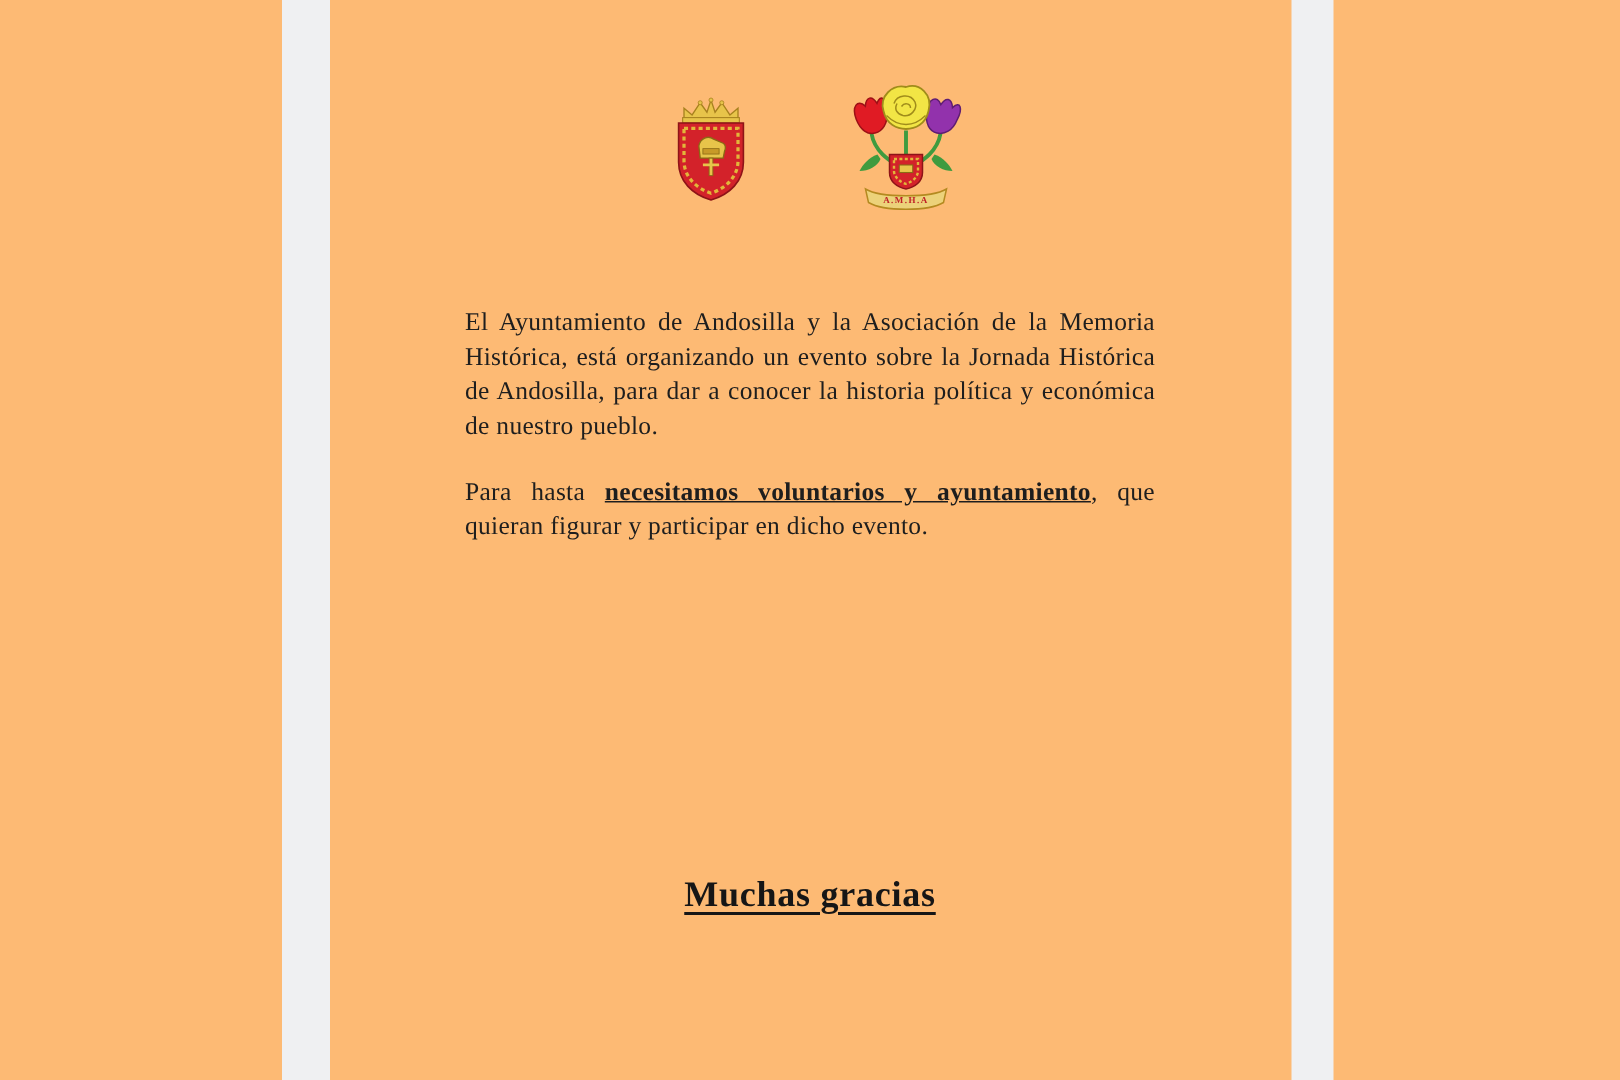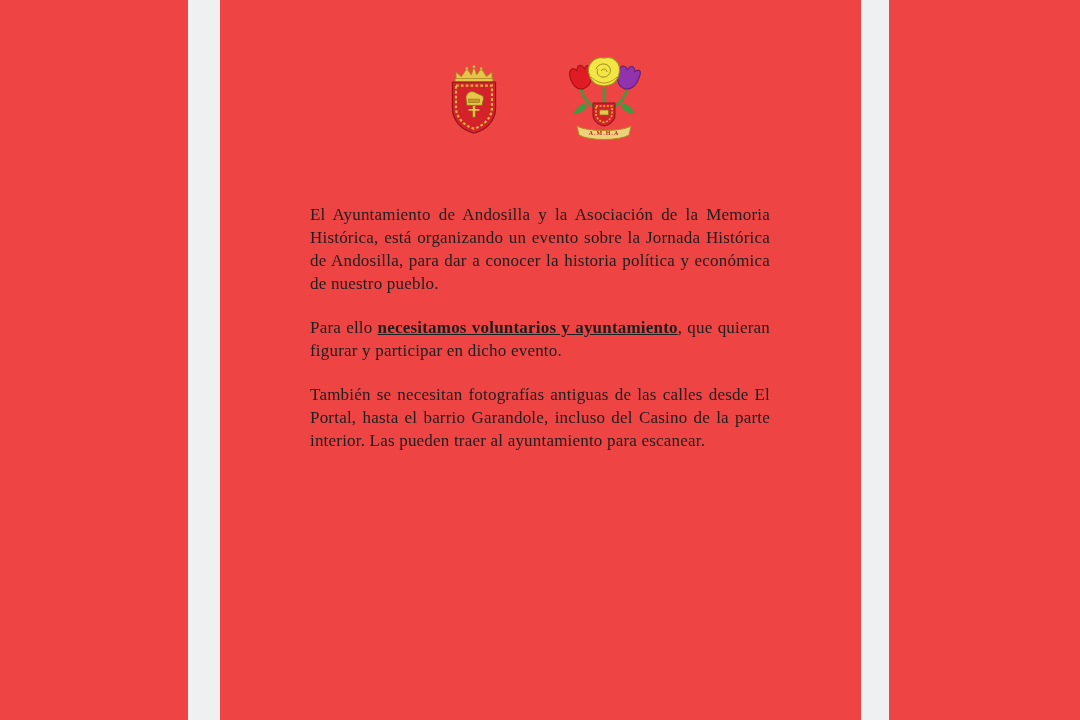--- a/index.html
+++ b/index.html
@@ -1,20 +1,20 @@
 <!DOCTYPE html>
 <html><head>
 <meta charset="utf-8">
 <style>
   * { margin:0; padding:0; box-sizing:border-box; }
   html,body { background:#ffffff; }
   body { font-family:"Liberation Serif", serif; }
   .canvas {
     position:relative; width:1080px; height:720px;
-    background:#ef4444; overflow:hidden; margin:0 auto;
+    background:#fdba74; overflow:hidden; margin:0 auto;
   }
   
   .scan-band { position:absolute; top:0; height:720px; background:#eff0f2; }
   .scan-band.left  { left:188px; width:32px; }
   .scan-band.right { left:861px; width:28px; }
 
   .logo { position:absolute; }
   .logo.coa     { left:447px; top:64px;  width:54px; height:72px; }
   .logo.flowers { left:565px; top:53px;  width:78px; height:90px; }
 
@@ -92,18 +92,18 @@
       <path d="M31,53 H47 V61 C47,65 43,68.5 39,69.5 C35,68.5 31,65 31,61 Z" fill="none" stroke="#e2b63a" stroke-width="1.6" stroke-dasharray="2,1.6"></path>
       <rect x="34.5" y="57" width="9" height="5" fill="#e7c44a" stroke="#8a6a14" stroke-width="0.7"></rect>
 
       <path d="M12,73 C22,79 56,79 66,73 L64,82 C54,88 24,88 14,82 Z" fill="#ecd27a" stroke="#b48a20" stroke-width="1"></path>
       <text x="39" y="82" text-anchor="middle" font-size="6" font-weight="bold" fill="#c02227" letter-spacing="1">A.M.H.A</text>
     </svg>
   </div>
 
   <div class="textblock">
     <p>El Ayuntamiento de Andosilla y la Asociación de la Memoria Histórica, está organizando un evento sobre la Jornada Histórica de Andosilla, para dar a conocer la historia política y económica de nuestro pueblo.</p>
-    <p><span>Para ello </span><span class="emph">necesitamos voluntarios y ayuntamiento</span><span>, que quieran figurar y participar en dicho evento.</span></p>
-    <p>También se necesitan fotografías antiguas de las calles desde El Portal, hasta el barrio Garandole, incluso del Casino de la parte interior. Las pueden traer al ayuntamiento para escanear.</p>
+    <p><span>Para hasta </span><span class="emph">necesitamos voluntarios y ayuntamiento</span><span>, que quieran figurar y participar en dicho evento.</span></p>
   </div>
 
+  <div class="closing">Muchas gracias</div>
 
 </div>
 
 </body></html>

